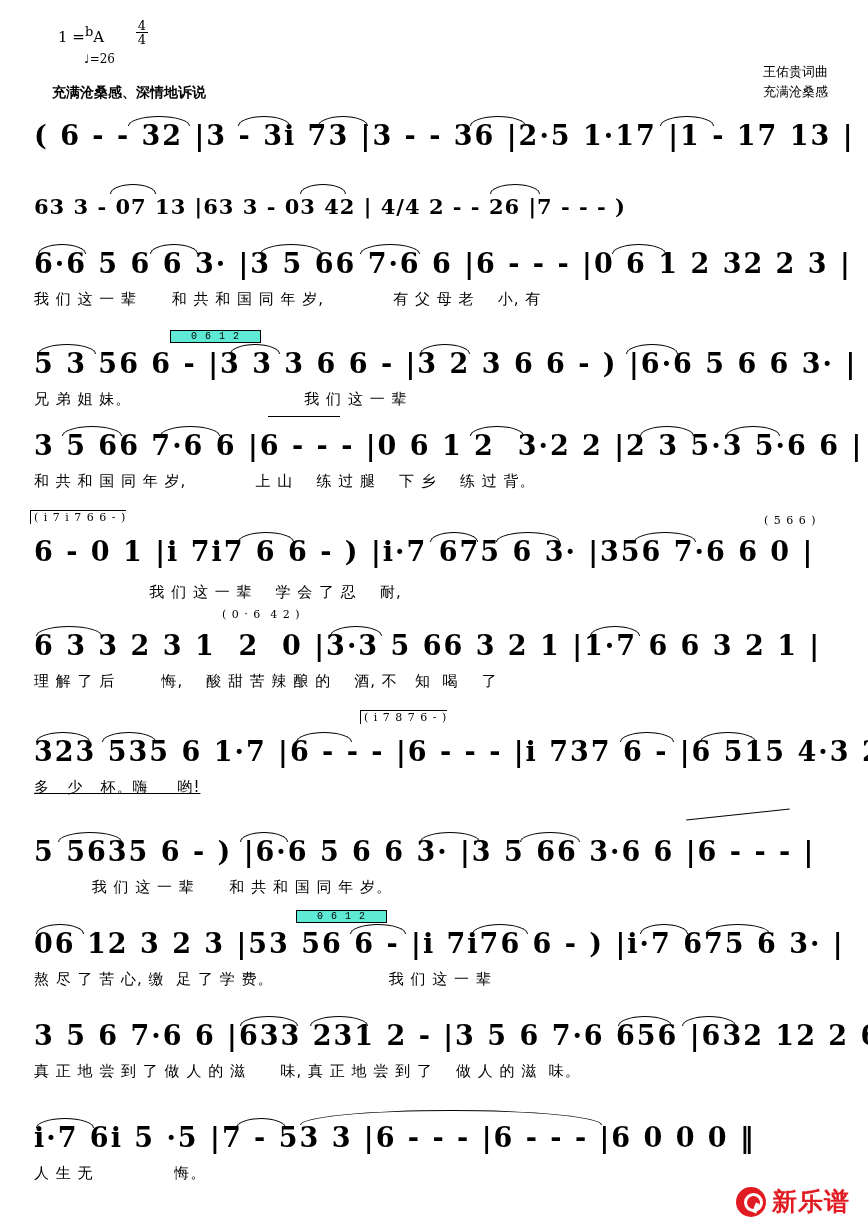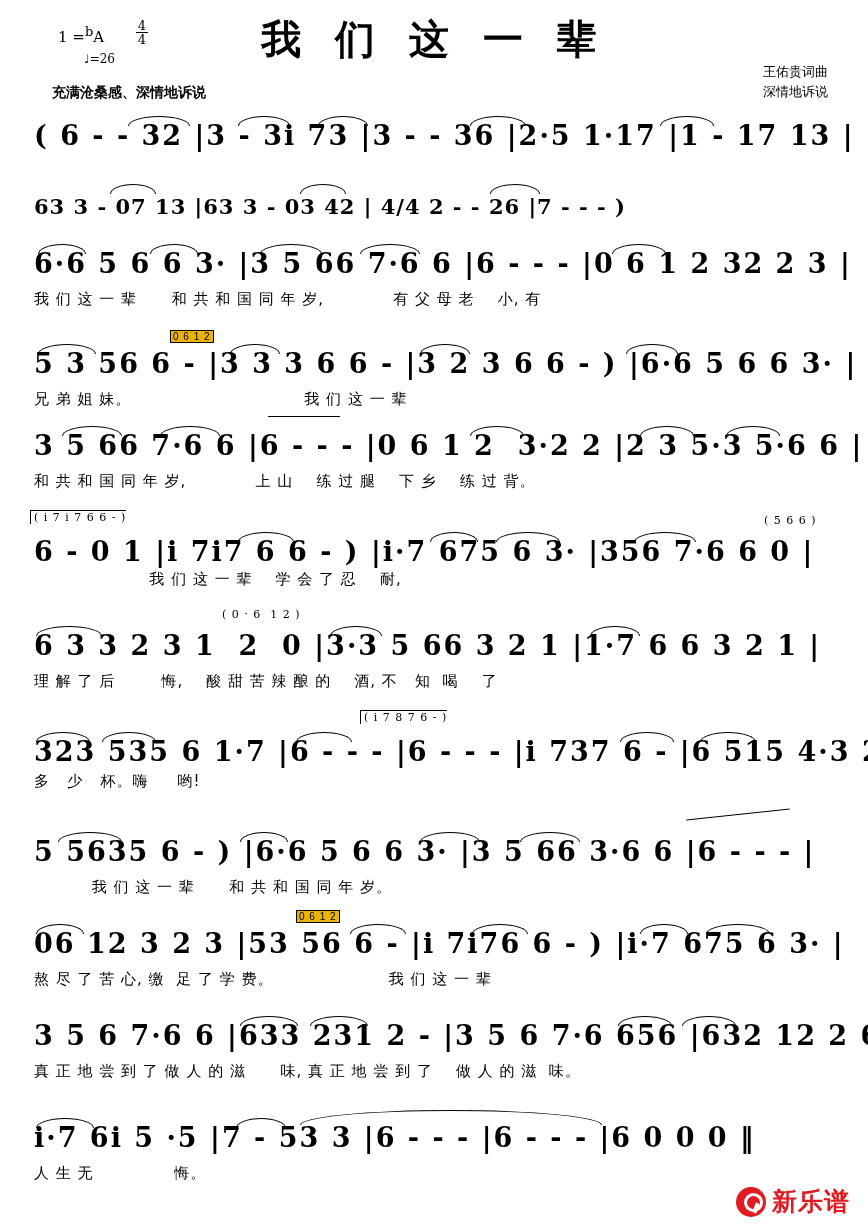--- a/index.html
+++ b/index.html
@@ -70,26 +70,26 @@
   }
   .tiny{
     position:absolute;
     font-family:"DejaVu Serif", serif;
     font-size:11px;
     letter-spacing:1px;
     white-space:pre;
   }
   .tinybox{
     position:absolute;
-    font-family:Liberation Sans, sans-serif;
+    font-family:Liberation Mono, monospace;
     font-size:10px;
     letter-spacing:1px;
     border:1px solid #000;
-    padding:0 2px;
-    background:#eab308;
+    padding:0 20px;
+    background:#5eead4;
   }
   
   .slur{
     position:absolute;
     border-top:1.5px solid #000;
     border-left:1.5px solid #000;
     border-right:1.5px solid #000;
     border-radius:50% 50% 0 0 / 100% 100% 0 0;
     height:9px;
   }
@@ -119,38 +119,37 @@
   .logo-text{
     font-family:"DejaVu Sans", sans-serif;
     font-weight:bold;font-size:25px;color:#e11b22;letter-spacing:1px;
   }
 </style>
 </head>
 <body>
 
 <div class="sheet">
 
-  <div class="title">我 们 这 一 辈</div>
 
   <div class="keysig">
     <span>1 =</span><span class="flat">b</span><span>A</span>
   </div>
 
   <div class="meter">
     <div>4</div>
     <div style="border-top:1px solid #000;width:12px;margin:1px auto;"></div>
     <div>4</div>
   </div>
 
   <div class="tempo">♩=26</div>
   <div class="mood">充满沧桑感、深情地诉说</div>
 
   <div class="credits">
     <div>王佑贵词曲</div>
-    <div>深情地诉说</div>
+    <div>充满沧桑感</div>
   </div>
 
   <div class="line" style="top:120px;">
     <div class="slur" style="left:128px;top:-4px;width:60px;"></div>
     <div class="slur" style="left:238px;top:-4px;width:50px;"></div>
     <div class="slur" style="left:318px;top:-4px;width:48px;"></div>
     <div class="slur" style="left:470px;top:-4px;width:54px;"></div>
     <div class="slur" style="left:660px;top:-4px;width:52px;"></div>
     <div class="notes">( 6 - - 32 |3 - 3i 73 |3 - - 36 |2·5 1·17 |1 - 17 13 |</div>
   </div>
@@ -194,41 +193,41 @@
   </div>
 
   <div class="line" style="top:536px;">
     <div class="tiny" style="left:30px;top:-26px;border-top:1px solid #000;border-left:1px solid #000;padding-left:3px;">( i 7 i 7 6 6 - )</div>
     <div class="tiny" style="left:764px;top:-22px;">( 5 6 6 )</div>
     <div class="slur" style="left:238px;top:-4px;width:54px;"></div>
     <div class="slur" style="left:430px;top:-4px;width:46px;"></div>
     <div class="slur" style="left:496px;top:-4px;width:62px;"></div>
     <div class="slur" style="left:634px;top:-4px;width:60px;"></div>
     <div class="notes">6 - 0 1 |i 7i7 6 6 - ) |i·7 675 6 3· |356 7·6 6 0 |</div>
-    <div class="lyrics" style="top:34px;">                    我 们 这 一 辈    学 会 了 忍    耐,</div>
+    <div class="lyrics" style="top:47px;">                    我 们 这 一 辈    学 会 了 忍    耐,</div>
   </div>
 
   <div class="line" style="top:630px;">
-    <div class="tiny" style="left:222px;top:-22px;">( 0 · 6  1 2 )</div>
+    <div class="tiny" style="left:222px;top:-22px;">( 0 · 6  4 2 )</div>
     <div class="slur" style="left:36px;top:-4px;width:64px;"></div>
     <div class="slur" style="left:330px;top:-4px;width:50px;"></div>
     <div class="slur" style="left:590px;top:-4px;width:48px;"></div>
     <div class="notes">6 3 3 2 3 1  2  0 |3·3 5 66 3 2 1 |1·7 6 6 3 2 1 |</div>
     <div class="lyrics" style="top:42px;">理 解 了 后        悔,    酸 甜 苦 辣 酿 的    酒, 不   知  喝    了</div>
   </div>
 
   <div class="line" style="top:736px;">
     <div class="tiny" style="left:360px;top:-26px;border-top:1px solid #000;border-left:1px solid #000;padding-left:3px;">( i 7 8 7 6 - )</div>
     <div class="slur" style="left:36px;top:-4px;width:52px;"></div>
     <div class="slur" style="left:102px;top:-4px;width:52px;"></div>
     <div class="slur" style="left:296px;top:-4px;width:54px;"></div>
     <div class="slur" style="left:620px;top:-4px;width:52px;"></div>
     <div class="slur" style="left:700px;top:-4px;width:54px;"></div>
     <div class="notes">323 535 6 1·7 |6 - - - |6 - - - |i 737 6 - |6 515 4·3 26 |</div>
-    <div class="lyrics" style="top:36px;">多   少   杯。嗨     哟!</div>
+    <div class="lyrics" style="top:42px;text-decoration:underline;">多   少   杯。嗨     哟!</div>
   </div>
 
   <div class="line" style="top:836px;">
     <div class="tieline" style="left:686px;top:-22px;width:104px;transform:rotate(-6deg);"></div>
     <div class="slur" style="left:58px;top:-4px;width:62px;"></div>
     <div class="slur" style="left:240px;top:-4px;width:46px;"></div>
     <div class="slur" style="left:420px;top:-4px;width:58px;"></div>
     <div class="slur" style="left:520px;top:-4px;width:58px;"></div>
     <div class="notes">5 5635 6 - ) |6·6 5 6 6 3· |3 5 66 3·6 6 |6 - - - |</div>
     <div class="lyrics" style="top:42px;">          我 们 这 一 辈      和 共 和 国 同 年 岁。</div>

